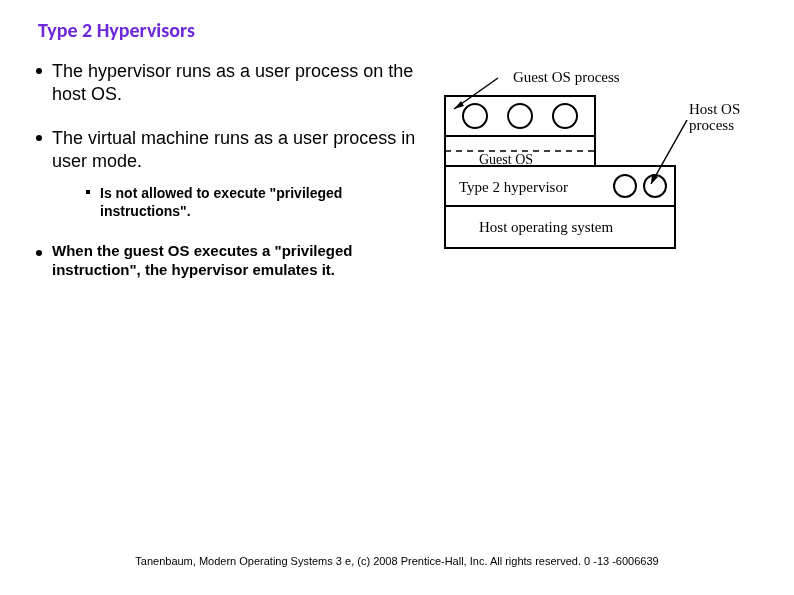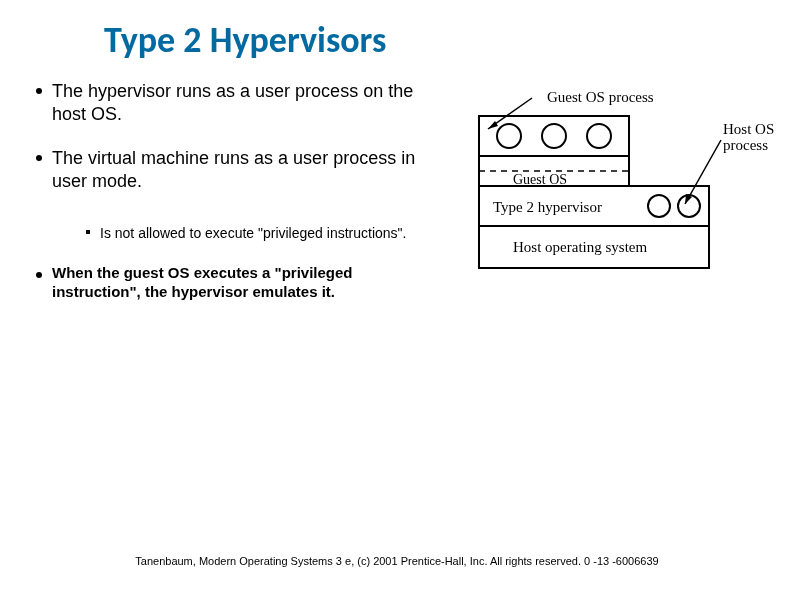--- a/index.html
+++ b/index.html
@@ -6,29 +6,28 @@
   body {
     width: 794px;
     height: 595px;
     background: #fff;
     font-family: Arial, Helvetica, sans-serif;
     position: relative;
     overflow: hidden;
   }
   .title {
     font-family: Calibri, Arial, sans-serif;
-    font-size: 36px;
+    font-size: 20px;
     font-weight: bold;
-    color: #0369a1;
-    padding: 18px 0 0 104px;
+    color: #6d28d9;
+    padding: 18px 0 0 38px;
   }
   .content {
     display: flex;
     padding: 18px 0 0 30px;
-    justify-content: space-between;
   }
   .left {
     width: 390px;
   }
   .bullet-list {
     list-style: none;
   }
   .bullet-list > li {
     position: relative;
     padding-left: 22px;
@@ -47,21 +46,22 @@
     background: #000;
     border-radius: 50%;
   }
   .bullet-list.small > li {
     font-size: 15px;
     margin-bottom: 16px;
     font-weight: bold;
   }
   .sub-list {
     list-style: none;
-    margin-top: 32px;
+    margin-top: 12px;
+    font-weight: bold;
   }
   .sub-list > li {
     position: relative;
     padding-left: 48px;
     font-size: 14px;
     line-height: 1.3;
   }
   .sub-list > li::before {
     content: "";
     position: absolute;
@@ -135,13 +135,13 @@
       <text x="24" y="128" font-family="Times, serif" font-size="15">Type 2 hypervisor</text>
       <circle cx="190" cy="122" r="11" fill="none" stroke="#000" stroke-width="2"></circle>
       <circle cx="220" cy="122" r="11" fill="none" stroke="#000" stroke-width="2"></circle>
 
       <rect x="10" y="142" width="230" height="42" fill="none" stroke="#000" stroke-width="2"></rect>
       <text x="44" y="168" font-family="Times, serif" font-size="15">Host operating system</text>
     </svg>
   </div>
 </div>
 
-<div class="footer">Tanenbaum, Modern Operating Systems 3 e, (c) 2001 Prentice-Hall, Inc. All rights reserved. 0 -13 -6006639</div>
+<div class="footer">Tanenbaum, Modern Operating Systems 3 e, (c) 2008 Prentice-Hall, Inc. All rights reserved. 0 -13 -6006639</div>
 
 </body></html>

